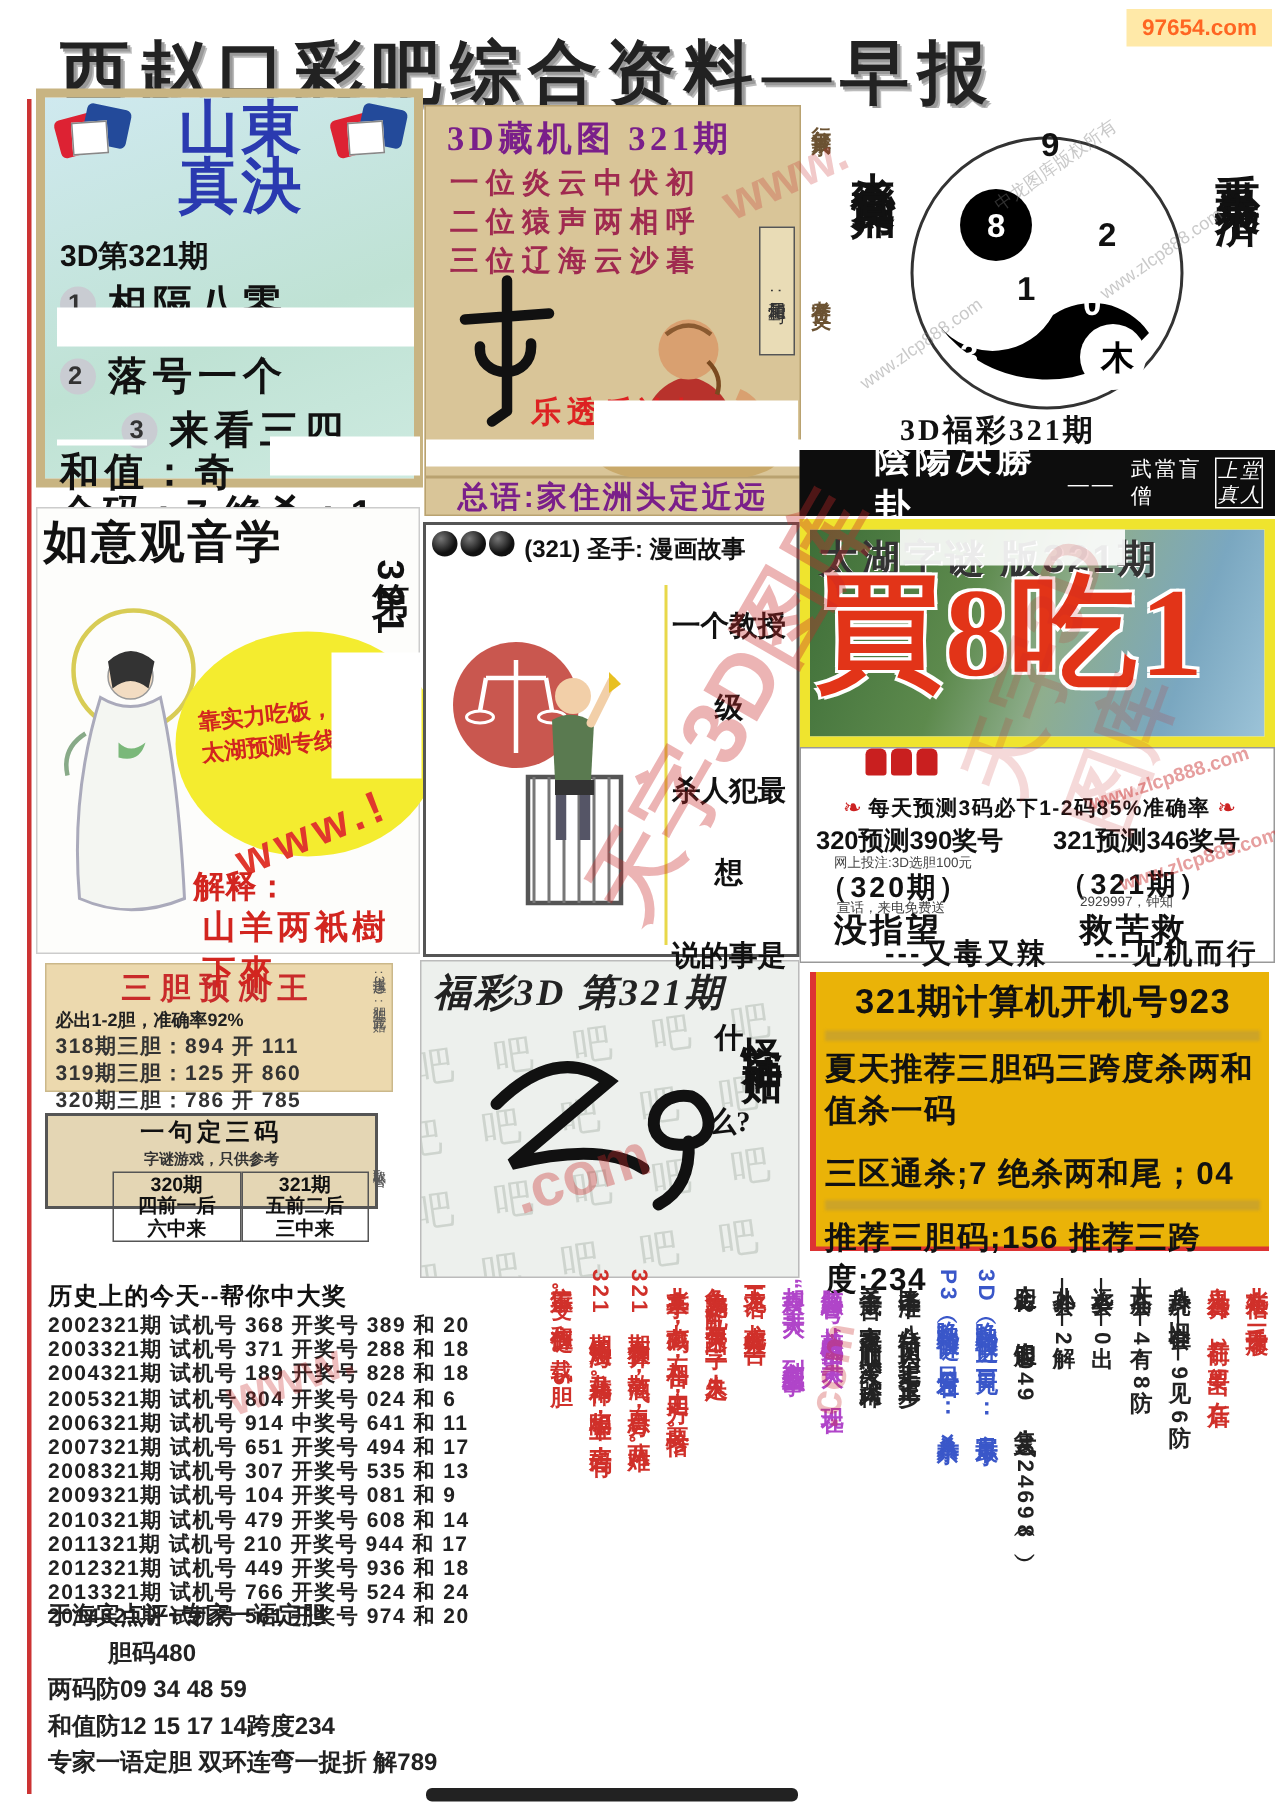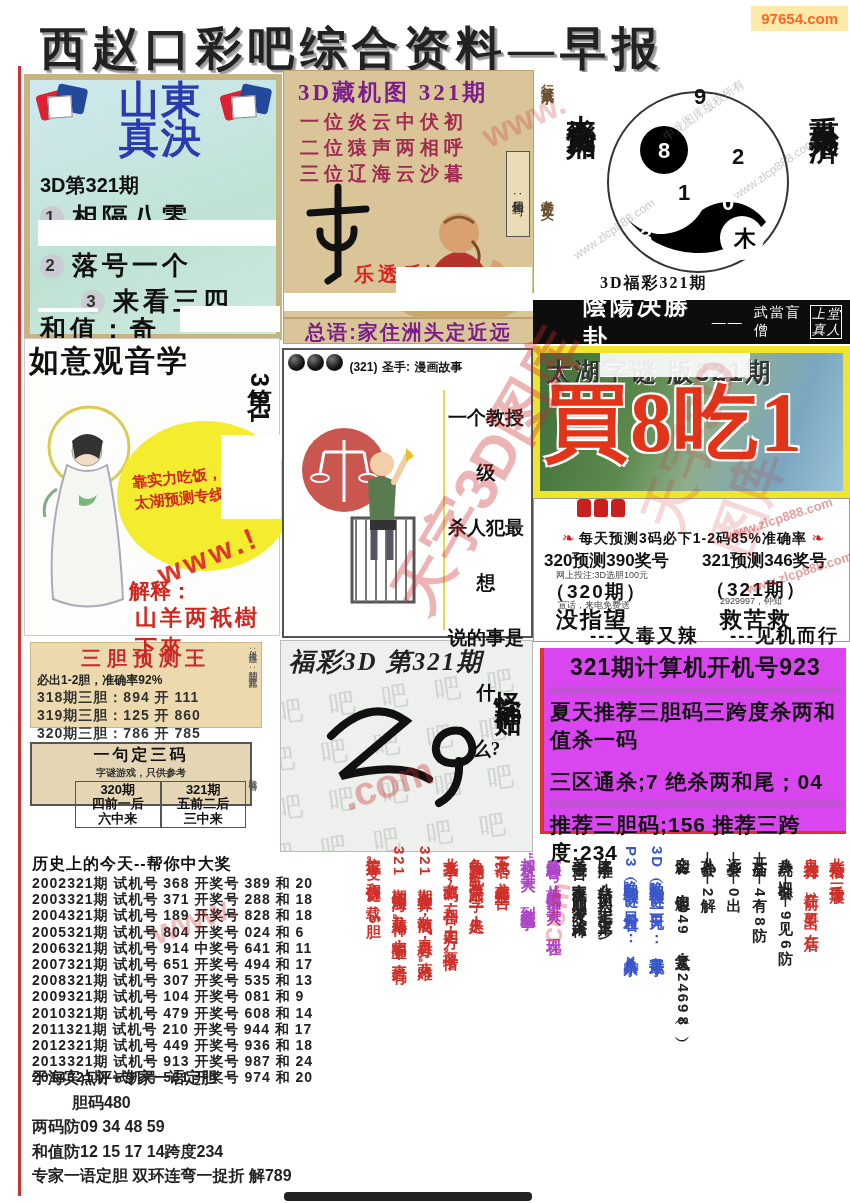--- a/index.html
+++ b/index.html
@@ -11,21 +11,21 @@
          color:#222;text-shadow:2px 2px 0 #999,3px 3px 0 #bbb;font-family:"Liberation Serif",serif;}
   .badge{right:2px;top:6px;background:#ffe9a8;color:#ff6622;font-size:15px;font-weight:bold;
          padding:4px 10px;}
   .leftline{left:18px;top:66px;width:3px;height:1130px;background:#cc3333;}
   
   .panel{position:absolute;box-sizing:border-box;}
   .censor{position:absolute;background:#ffffff;}
   .wm{position:absolute;color:rgba(200,40,40,.35);font-weight:bold;pointer-events:none;}
   .wmgray{position:absolute;color:rgba(120,120,120,.4);font-size:12px;transform:rotate(-35deg);}
   
-  #panelA{left:24px;top:74px;width:258px;height:266px;border:6px solid #c8b482;
+  #panelA{left:24px;top:59px;width:258px;height:266px;border:6px solid #c8b482;
           background:linear-gradient(160deg,#cfe9ef 0%,#bfe2d4 60%,#cdeae0 100%);}
   .crest{position:absolute;width:58px;height:44px;}
   .crest .d1{position:absolute;left:6px;top:10px;width:30px;height:26px;background:#d23;transform:rotate(-15deg);border-radius:4px;}
   .crest .d2{position:absolute;left:24px;top:4px;width:30px;height:26px;background:#234a9a;transform:rotate(12deg);border-radius:4px;}
   .crest .d3{position:absolute;left:16px;top:14px;width:22px;height:20px;background:#fff;border:1px solid #888;transform:rotate(-4deg);}
   .acal{left:66px;top:2px;width:130px;text-align:center;color:#2a3ab0;font-weight:bold;
         font-family:"Liberation Serif",serif;font-size:40px;line-height:0.95;letter-spacing:2px;}
   .aissue{left:10px;top:92px;font-size:20px;font-weight:bold;}
   .aline{left:10px;font-size:26px;font-weight:bold;letter-spacing:4px;}
   .ncirc{display:inline-block;width:24px;height:24px;border-radius:50%;background:#c9ccd2;color:#333;
@@ -37,21 +37,21 @@
   .hezhi{left:222px;top:80px;width:22px;height:84px;border:1px solid #555;background:#e9dcb6;
          writing-mode:vertical-rl;font-size:12px;color:#333;text-align:center;line-height:22px;}
   .bred{left:70px;top:190px;font-size:20px;font-weight:bold;color:#d22;letter-spacing:4px;}
   #bstrip{left:283px;top:318px;width:251px;height:26px;background:#d9c598;border:1px solid #b9a270;
           font-size:20px;font-weight:bold;color:#7a1f8a;text-align:center;line-height:26px;letter-spacing:2px;}
   
   #panelC{left:536px;top:72px;width:312px;height:226px;background:#fff;}
   .cvsmall{writing-mode:vertical-rl;font-size:13px;color:#6b5232;font-weight:bold;letter-spacing:2px;}
   .cvbig{writing-mode:vertical-rl;font-size:30px;color:#111;font-weight:bold;font-family:"Liberation Serif",serif;letter-spacing:4px;}
   .tnum{position:absolute;font-size:22px;font-weight:bold;}
-  .cfoot{left:600px;top:273px;font-size:16px;font-weight:bold;letter-spacing:2px;font-family:"Liberation Serif",serif;}
+  .cfoot{left:600px;top:273px;font-size:20px;font-weight:bold;letter-spacing:2px;font-family:"Liberation Serif",serif;}
   
   #ybar{left:533px;top:300px;width:317px;height:44px;background:#0d0d0d;color:#fff;display:flex;align-items:center;}
   .ybart{font-size:24px;font-weight:bold;letter-spacing:3px;margin-left:50px;font-family:"Liberation Serif",serif;}
   .ybars{font-size:14px;margin-left:10px;letter-spacing:2px;}
   .ybox{margin-left:auto;margin-right:8px;border:1px solid #fff;width:34px;height:32px;display:grid;
         grid-template-columns:1fr 1fr;font-size:13px;text-align:center;line-height:16px;}
   
   #panelF1{left:533px;top:346px;width:317px;height:152px;border:7px solid #efe42e;
            background:linear-gradient(110deg,#3e6e38 0%,#5d8a4d 35%,#8fae8d 55%,#7aa7c0 80%,#9cc3d8 100%);}
   .lakehdr{left:6px;top:2px;font-size:26px;font-weight:bold;color:#333;
@@ -82,36 +82,36 @@
   .g2col{flex:1;border:1px solid #555;font-size:13px;font-weight:bold;text-align:center;line-height:1.1;padding:1px 0;}
   .sidetxt{writing-mode:vertical-rl;font-size:9px;color:#555;letter-spacing:1px;}
   
   #panelH{left:280px;top:640px;width:253px;height:212px;background:#edf0ed;border:1px solid #bbb;overflow:hidden;}
   .bapat{color:rgba(150,160,150,.35);font-size:26px;letter-spacing:10px;white-space:nowrap;}
   .htitle{left:8px;top:4px;font-size:25px;font-weight:bold;font-style:italic;color:#222;
           font-family:"Liberation Serif",serif;letter-spacing:2px;}
   .hvert{right:6px;top:28px;writing-mode:vertical-rl;font-size:27px;font-weight:bold;color:#111;
          font-family:"Liberation Serif",serif;letter-spacing:6px;}
   
-  #panelI{left:540px;top:648px;width:306px;height:186px;background:#d946ef;border-left:4px solid #d33;border-bottom:3px solid #d33;padding:4px 6px;}
+  #panelI{left:540px;top:648px;width:306px;height:186px;background:#eab308;border-left:4px solid #d33;border-bottom:3px solid #d33;padding:4px 6px;}
   .iline1{font-size:23px;font-weight:bold;letter-spacing:1px;}
   .iline{font-size:21px;font-weight:bold;letter-spacing:1px;}
   .smudge{height:7px;background:rgba(120,120,130,.25);filter:blur(1px);margin:4px 0;}
   
   #panelD{left:24px;top:338px;width:256px;height:298px;background:#fdfdfb;border:1px solid #ccc;}
   .dtitle{left:4px;top:2px;font-size:30px;font-weight:bold;font-family:"Liberation Serif",serif;letter-spacing:2px;}
   .dissue{right:2px;top:30px;writing-mode:vertical-rl;font-size:25px;font-weight:bold;letter-spacing:4px;}
   .ellipse{left:92px;top:82px;width:176px;height:150px;background:#f4ec2f;border-radius:50%;}
   .eltxt{left:108px;top:124px;width:160px;transform:rotate(-6deg);color:#d2251f;font-weight:bold;font-size:15px;line-height:1.4;}
   .dred{color:#d2251f;font-weight:bold;font-family:"Liberation Serif",serif;}
   .dwww{left:130px;top:200px;color:#e0372d;font-size:30px;font-weight:bold;transform:rotate(-22deg);letter-spacing:4px;}
   
   #panelE{left:282px;top:348px;width:251px;height:290px;background:#fff;border:2px solid #555;}
   .eballs span{display:inline-block;width:17px;height:17px;border-radius:50%;background:radial-gradient(circle at 35% 30%,#777 0%,#111 60%);margin-right:2px;}
-  .ehdr{font-size:12px;font-weight:bold;}
+  .ehdr{font-size:16px;font-weight:bold;}
   .ecol{position:absolute;right:4px;top:40px;width:82px;height:240px;border-left:2px solid #e8d84a;
         font-size:19px;font-weight:bold;line-height:2.9;text-align:center;font-family:"Liberation Serif",serif;}
   .botbar{left:284px;top:1192px;width:248px;height:9px;background:#222;border-radius:4px;}
   
   #histo{left:32px;top:854px;width:285px;}
   .htit{font-size:16px;font-weight:bold;letter-spacing:1px;}
   .hrow{font-size:14px;font-weight:bold;color:#222;letter-spacing:1px;line-height:16.2px;white-space:nowrap;}
   #notes{left:32px;top:1066px;width:300px;}
   .nrow{font-size:16px;font-weight:bold;color:#222;line-height:24.5px;white-space:nowrap;}
   
@@ -359,21 +359,21 @@
     <div class="hrow">2003321期 试机号 371 开奖号 288 和 18</div>
     <div class="hrow">2004321期 试机号 189 开奖号 828 和 18</div>
     <div class="hrow">2005321期 试机号 804 开奖号 024 和 6</div>
     <div class="hrow">2006321期 试机号 914 中奖号 641 和 11</div>
     <div class="hrow">2007321期 试机号 651 开奖号 494 和 17</div>
     <div class="hrow">2008321期 试机号 307 开奖号 535 和 13</div>
     <div class="hrow">2009321期 试机号 104 开奖号 081 和 9</div>
     <div class="hrow">2010321期 试机号 479 开奖号 608 和 14</div>
     <div class="hrow">2011321期 试机号 210 开奖号 944 和 17</div>
     <div class="hrow">2012321期 试机号 449 开奖号 936 和 18</div>
-    <div class="hrow">2013321期 试机号 913 开奖号 987 和 24</div>
+    <div class="hrow">2013321期 试机号 766 开奖号 524 和 24</div>
     <div class="hrow">2014321期 试机号 561 开奖号 974 和 20</div>
   </div>
 
   <div id="notes" class="panel">
     <div class="nrow">于海宾点评+专家一语定胆</div>
     <div class="nrow" style="padding-left:40px;">胆码480</div>
     <div class="nrow">两码防09  34  48  59</div>
     <div class="nrow">和值防12  15  17  14跨度234</div>
     <div class="nrow">专家一语定胆  双环连弯一捉折  解789</div>
 

